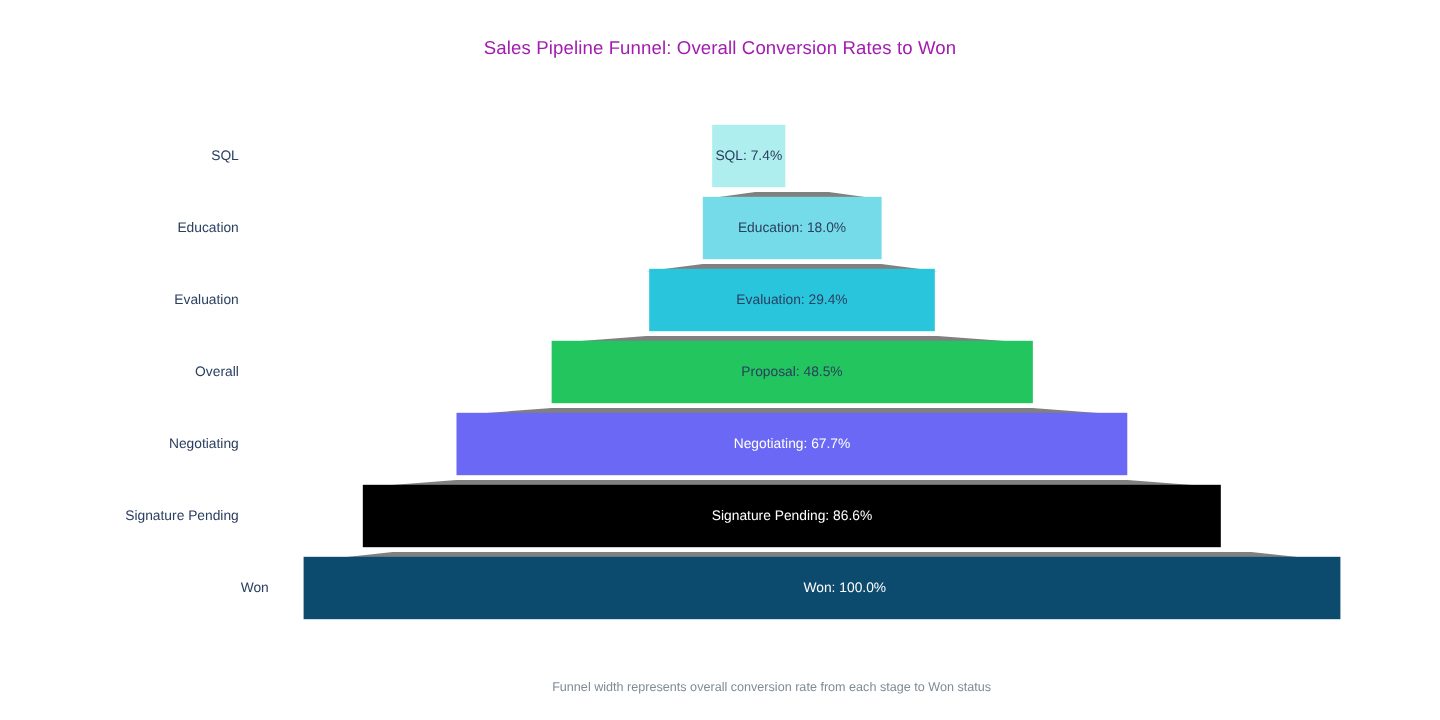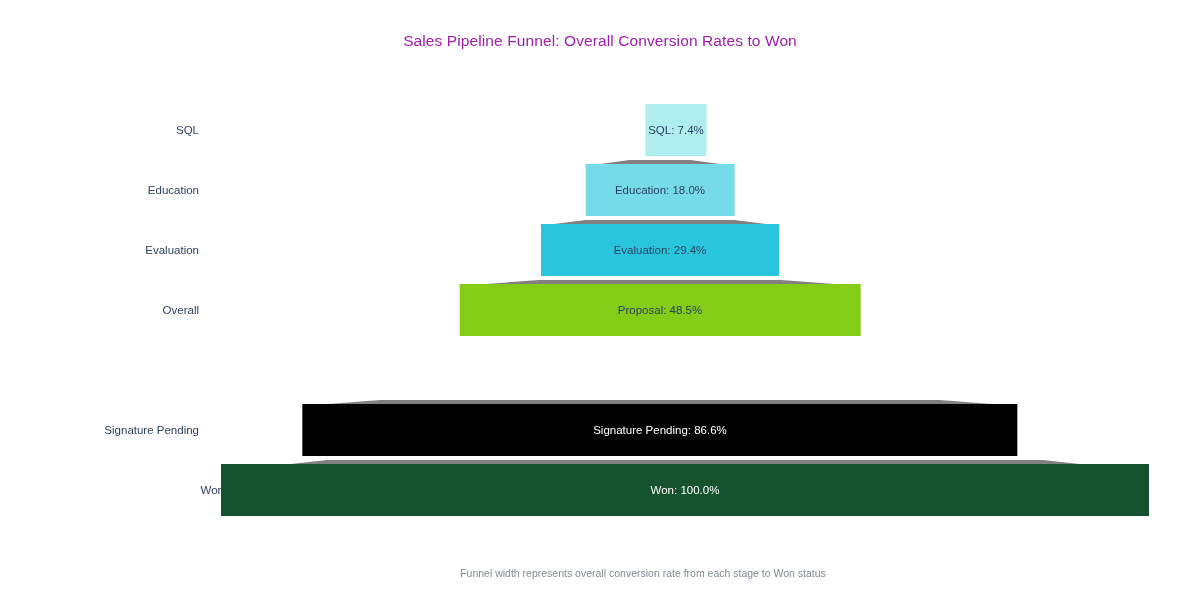--- a/index.html
+++ b/index.html
@@ -93,21 +93,21 @@
 </head>
 <body>
 
 <div id="chart-root">
 
   <div class="chart-title">Sales Pipeline Funnel: Overall Conversion Rates to Won</div>
 
   <div class="plot-area" id="plot-area">
       <div class="stage-row" style="top: 100px;">
         <div class="stage-axis-label">SQL</div>
-        <div class="stage-bar" style="left: 676px; width: 61.124px; background: rgb(175, 238, 238);">
+        <div class="stage-bar" style="left: 624px; width: 61.124px; background: rgb(175, 238, 238);">
           <span class="stage-bar-label label-dark">SQL: 7.4%</span>
         </div>
       </div>
       <div class="stage-row" style="top: 160px;">
         <svg class="connector" viewBox="0 0 1200 60">
           <polygon points="629.438,0 690.562,0 734.34,6 585.66,6"></polygon>
         </svg>
         <div class="stage-axis-label">Education</div>
         <div class="stage-bar" style="left: 660px; width: 148.68px; background: rgb(118, 219, 232);">
           <span class="stage-bar-label label-dark">Education: 18.0%</span>
@@ -120,39 +120,48 @@
         <div class="stage-axis-label">Evaluation</div>
         <div class="stage-bar" style="left: 660px; width: 238px; background: rgb(41, 197, 221);">
           <span class="stage-bar-label label-dark">Evaluation: 29.4%</span>
         </div>
       </div>
       <div class="stage-row" style="top: 280px;">
         <svg class="connector" viewBox="0 0 1200 60">
           <polygon points="538.578,0 781.422,0 860.3050000000001,6 459.695,6"></polygon>
         </svg>
         <div class="stage-axis-label">Overall</div>
-        <div class="stage-bar" style="left: 660px; width: 400.61px; background: #84cc16;">
+        <div class="stage-bar" style="left: 660px; width: 400.61px; background: #22c55e;">
           <span class="stage-bar-label label-dark">Proposal: 48.5%</span>
+        </div>
+      </div>
+      <div class="stage-row" style="top: 340px;">
+        <svg class="connector" viewBox="0 0 1200 60">
+          <polygon points="459.695,0 860.3050000000001,0 939.601,6 380.399,6"></polygon>
+        </svg>
+        <div class="stage-axis-label">Negotiating</div>
+        <div class="stage-bar" style="left: 660px; width: 559.202px; background: rgb(107, 104, 245);">
+          <span class="stage-bar-label label-light">Negotiating: 67.7%</span>
         </div>
       </div>
       <div class="stage-row" style="top: 400px;">
         <svg class="connector" viewBox="0 0 1200 60">
           <polygon points="380.399,0 939.601,0 1017.658,6 302.342,6"></polygon>
         </svg>
         <div class="stage-axis-label">Signature Pending</div>
         <div class="stage-bar" style="left: 660px; width: 715.316px; background: rgb(0, 0, 0);">
           <span class="stage-bar-label label-light">Signature Pending: 86.6%</span>
         </div>
       </div>
       <div class="stage-row" style="top: 460px; margin-left: 25px;">
         <svg class="connector" viewBox="0 0 1200 60">
           <polygon points="302.342,0 1017.658,0 1073,6 247,6"></polygon>
         </svg>
         <div class="stage-axis-label">Won</div>
-        <div class="stage-bar" style="left: 660px; width: 928px; background: #14532d;">
+        <div class="stage-bar" style="left: 660px; width: 826px; background: #0c4a6e; padding-left: 38px;">
           <span class="stage-bar-label label-light">Won: 100.0%</span>
         </div>
       </div>
     </div>
 
   <div class="chart-footnote">Funnel width represents overall conversion rate from each stage to Won status</div>
 
 </div>
 
 </body></html>

